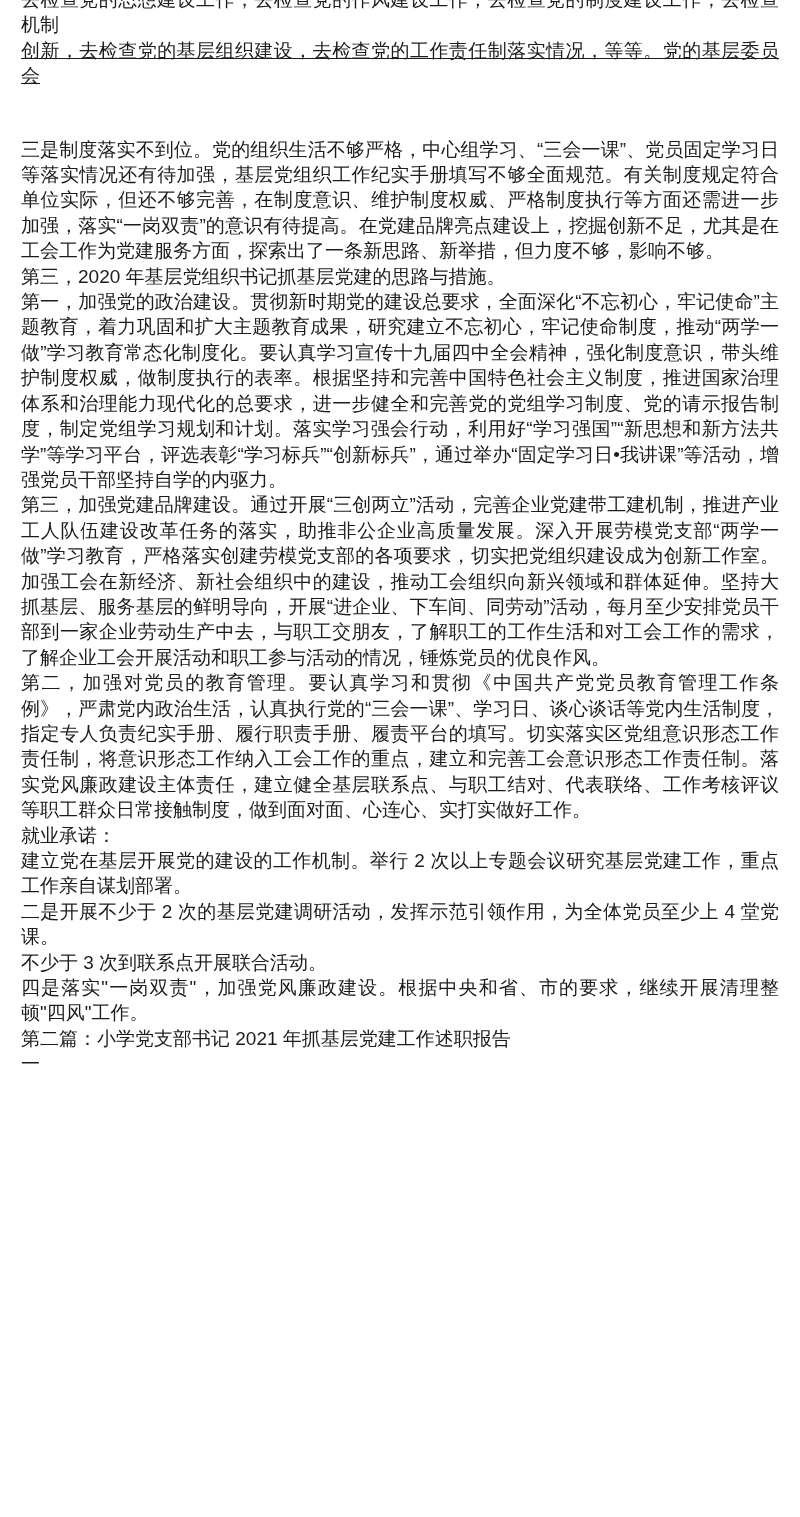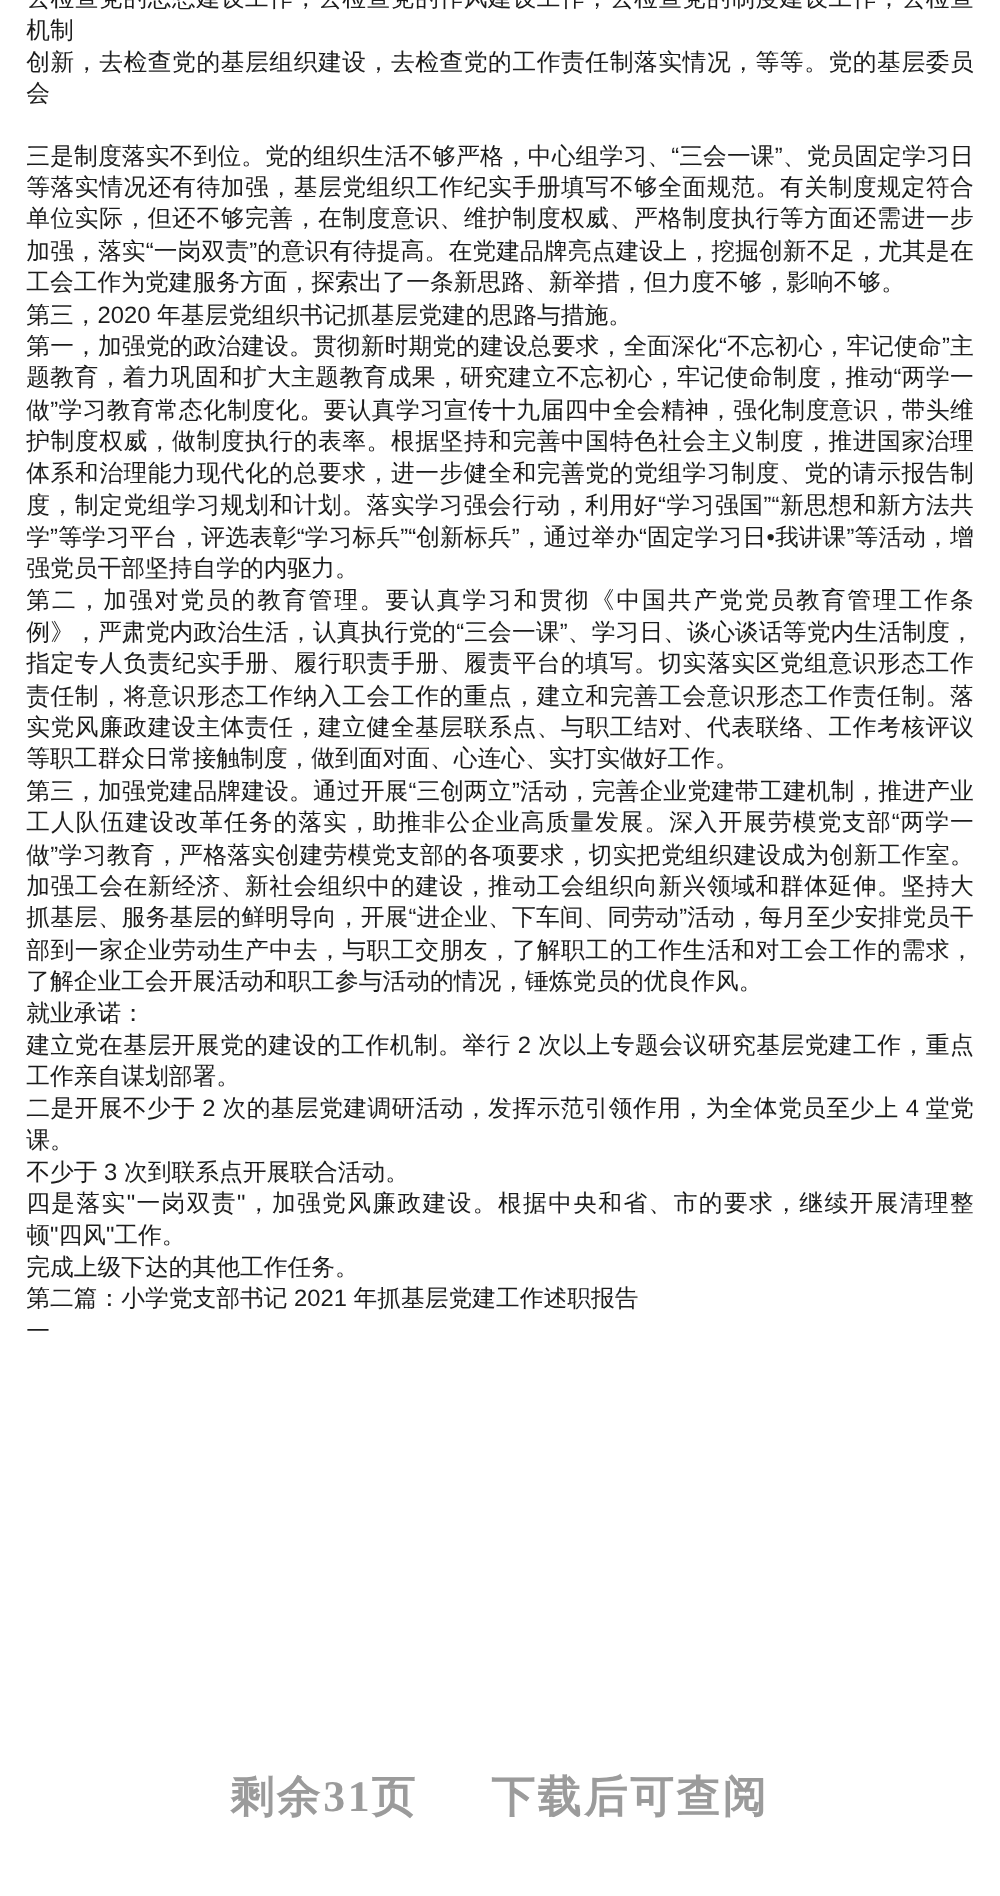--- a/index.html
+++ b/index.html
@@ -21,21 +21,22 @@
     font-size: 19px;
     line-height: 25.4px;
     color: #1c1c1c;
     text-align: justify;
   }
   .content p {
     margin: 0;
     word-break: break-all;
   }
   .content p.gap-after {
-    margin-bottom: 24px;         
+    margin-bottom: 48px;         
+    text-decoration: underline;
   }
   .footer {
     position: absolute;
     left: 0;
     right: 0;
     bottom: 56px;
     text-align: center;
     font-family: "Liberation Serif", serif;
     font-weight: 700;
     font-size: 35px;
@@ -52,30 +53,25 @@
 <body>
 
 <div class="page">
 
   <div class="content">
     <p>去检查党的思想建设工作，去检查党的作风建设工作，去检查党的制度建设工作，去检查机制</p>
     <p class="gap-after">创新，去检查党的基层组织建设，去检查党的工作责任制落实情况，等等。党的基层委员会</p>
     <p>三是制度落实不到位。党的组织生活不够严格，中心组学习、“三会一课”、党员固定学习日等落实情况还有待加强，基层党组织工作纪实手册填写不够全面规范。有关制度规定符合单位实际，但还不够完善，在制度意识、维护制度权威、严格制度执行等方面还需进一步加强，落实“一岗双责”的意识有待提高。在党建品牌亮点建设上，挖掘创新不足，尤其是在工会工作为党建服务方面，探索出了一条新思路、新举措，但力度不够，影响不够。</p>
     <p>第三，2020 年基层党组织书记抓基层党建的思路与措施。</p>
     <p>第一，加强党的政治建设。贯彻新时期党的建设总要求，全面深化“不忘初心，牢记使命”主题教育，着力巩固和扩大主题教育成果，研究建立不忘初心，牢记使命制度，推动“两学一做”学习教育常态化制度化。要认真学习宣传十九届四中全会精神，强化制度意识，带头维护制度权威，做制度执行的表率。根据坚持和完善中国特色社会主义制度，推进国家治理体系和治理能力现代化的总要求，进一步健全和完善党的党组学习制度、党的请示报告制度，制定党组学习规划和计划。落实学习强会行动，利用好“学习强国”“新思想和新方法共学”等学习平台，评选表彰“学习标兵”“创新标兵”，通过举办“固定学习日•我讲课”等活动，增强党员干部坚持自学的内驱力。</p>
+    <p>第三，加强党建品牌建设。通过开展“三创两立”活动，完善企业党建带工建机制，推进产业工人队伍建设改革任务的落实，助推非公企业高质量发展。深入开展劳模党支部“两学一做”学习教育，严格落实创建劳模党支部的各项要求，切实把党组织建设成为创新工作室。加强工会在新经济、新社会组织中的建设，推动工会组织向新兴领域和群体延伸。坚持大抓基层、服务基层的鲜明导向，开展“进企业、下车间、同劳动”活动，每月至少安排党员干部到一家企业劳动生产中去，与职工交朋友，了解职工的工作生活和对工会工作的需求，了解企业工会开展活动和职工参与活动的情况，锤炼党员的优良作风。</p>
     <p>第二，加强对党员的教育管理。要认真学习和贯彻《中国共产党党员教育管理工作条例》，严肃党内政治生活，认真执行党的“三会一课”、学习日、谈心谈话等党内生活制度，指定专人负责纪实手册、履行职责手册、履责平台的填写。切实落实区党组意识形态工作责任制，将意识形态工作纳入工会工作的重点，建立和完善工会意识形态工作责任制。落实党风廉政建设主体责任，建立健全基层联系点、与职工结对、代表联络、工作考核评议等职工群众日常接触制度，做到面对面、心连心、实打实做好工作。</p>
-    <p>第三，加强党建品牌建设。通过开展“三创两立”活动，完善企业党建带工建机制，推进产业工人队伍建设改革任务的落实，助推非公企业高质量发展。深入开展劳模党支部“两学一做”学习教育，严格落实创建劳模党支部的各项要求，切实把党组织建设成为创新工作室。加强工会在新经济、新社会组织中的建设，推动工会组织向新兴领域和群体延伸。坚持大抓基层、服务基层的鲜明导向，开展“进企业、下车间、同劳动”活动，每月至少安排党员干部到一家企业劳动生产中去，与职工交朋友，了解职工的工作生活和对工会工作的需求，了解企业工会开展活动和职工参与活动的情况，锤炼党员的优良作风。</p>
     <p>就业承诺：</p>
     <p>建立党在基层开展党的建设的工作机制。举行 2 次以上专题会议研究基层党建工作，重点工作亲自谋划部署。</p>
     <p>二是开展不少于 2 次的基层党建调研活动，发挥示范引领作用，为全体党员至少上 4 堂党课。</p>
     <p>不少于 3 次到联系点开展联合活动。</p>
     <p>四是落实"一岗双责"，加强党风廉政建设。根据中央和省、市的要求，继续开展清理整顿"四风"工作。</p>
-    <p>完成上级下达的其他工作任务。</p>
     <p>第二篇：小学党支部书记 2021 年抓基层党建工作述职报告</p>
     <p>一</p>
   </div>
 
-  <div class="footer">
-    <span class="part">剩余31页</span>
-    <span class="part">下载后可查阅</span>
-  </div>
 
 </div>
 
 </body></html>

